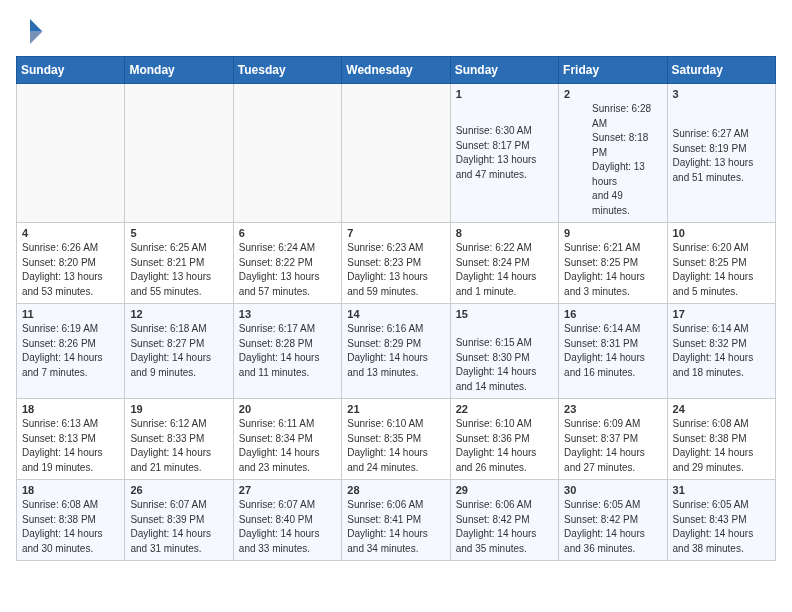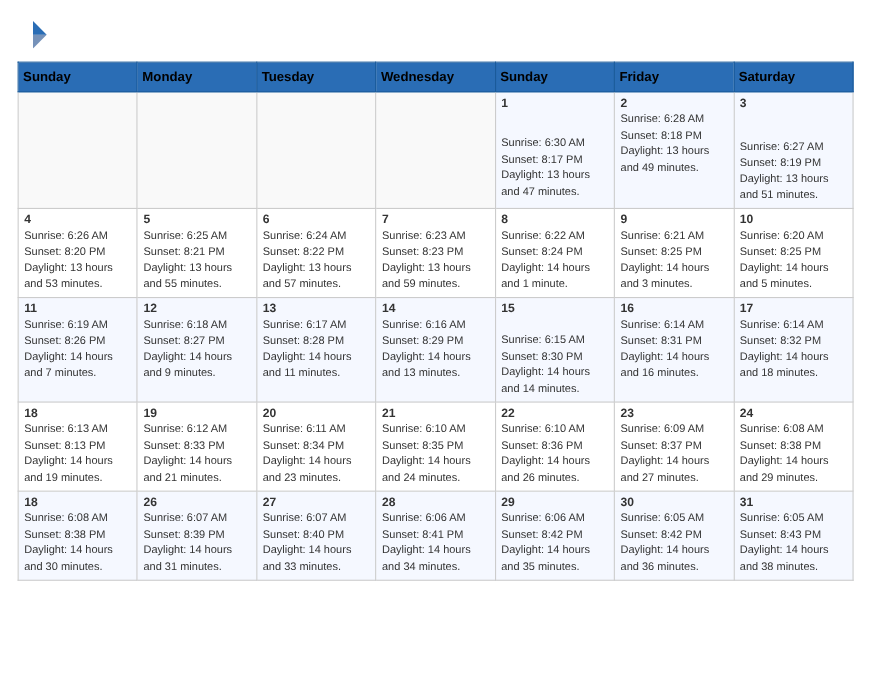--- a/index.html
+++ b/index.html
@@ -52,21 +52,21 @@
       font-size: 15px;
       color: #555;
     }
     table {
       width: 100%;
       border-collapse: collapse;
       table-layout: fixed;
     }
     thead tr th {
       background-color: #2a6db5;
-      color: #000000;
+      color: #ffffff;
       font-size: 12px;
       padding: 6px 4px;
       text-align: left;
       border: 1px solid #1a5a9a;
     }
     tbody tr td {
       border: 1px solid #ccc;
       vertical-align: top;
       padding: 4px 5px;
       font-size: 10.5px;
@@ -134,21 +134,21 @@
         <td class="empty-cell"></td>
         <td>
           <span class="day-num">1</span>
           <div class="day-info" style="white-space: pre-line; margin-top: 24px;">Sunrise: 6:30 AM
 Sunset: 8:17 PM
 Daylight: 13 hours
 and 47 minutes.</div>
         </td>
         <td>
           <span class="day-num">2</span>
-          <div class="day-info" style="white-space: pre-line;">Sunrise: 6:28 AM
+          <div class="day-info" style="white-space: pre-line; margin-left: 28px;">Sunrise: 6:28 AM
 Sunset: 8:18 PM
 Daylight: 13 hours
 and 49 minutes.</div>
         </td>
         <td>
           <span class="day-num">3</span>
           <div class="day-info" style="white-space: pre-line; margin-top: 27px;">Sunrise: 6:27 AM
 Sunset: 8:19 PM
 Daylight: 13 hours
 and 51 minutes.</div>

